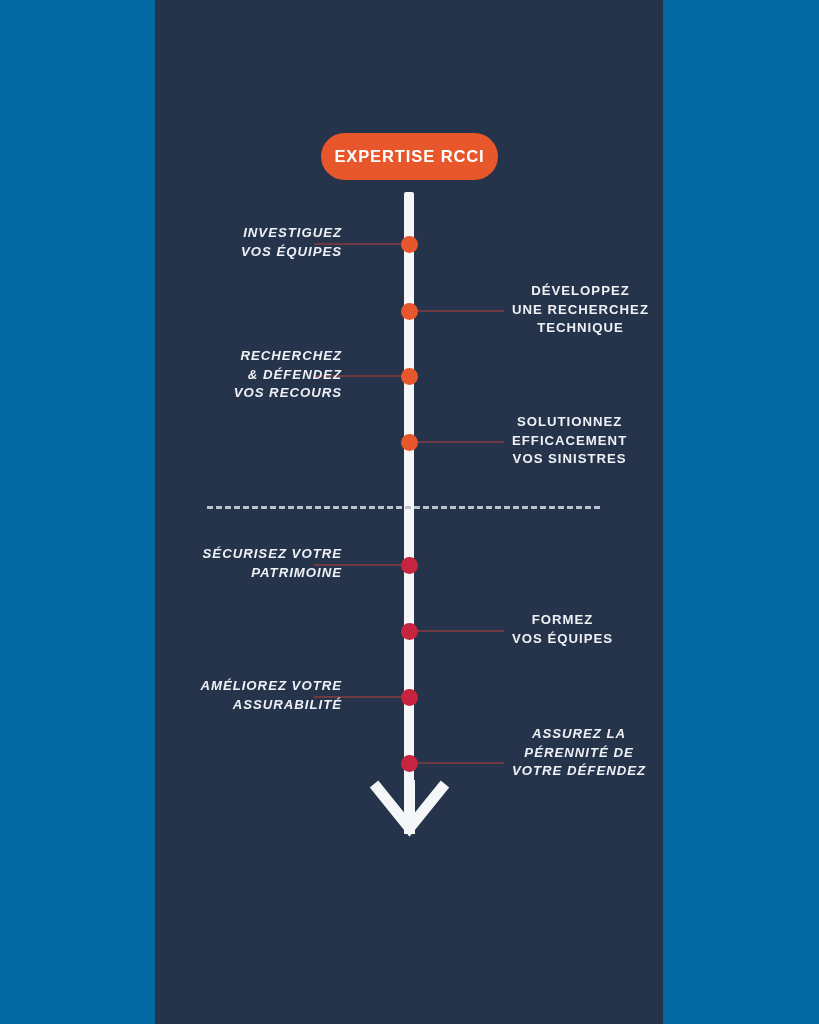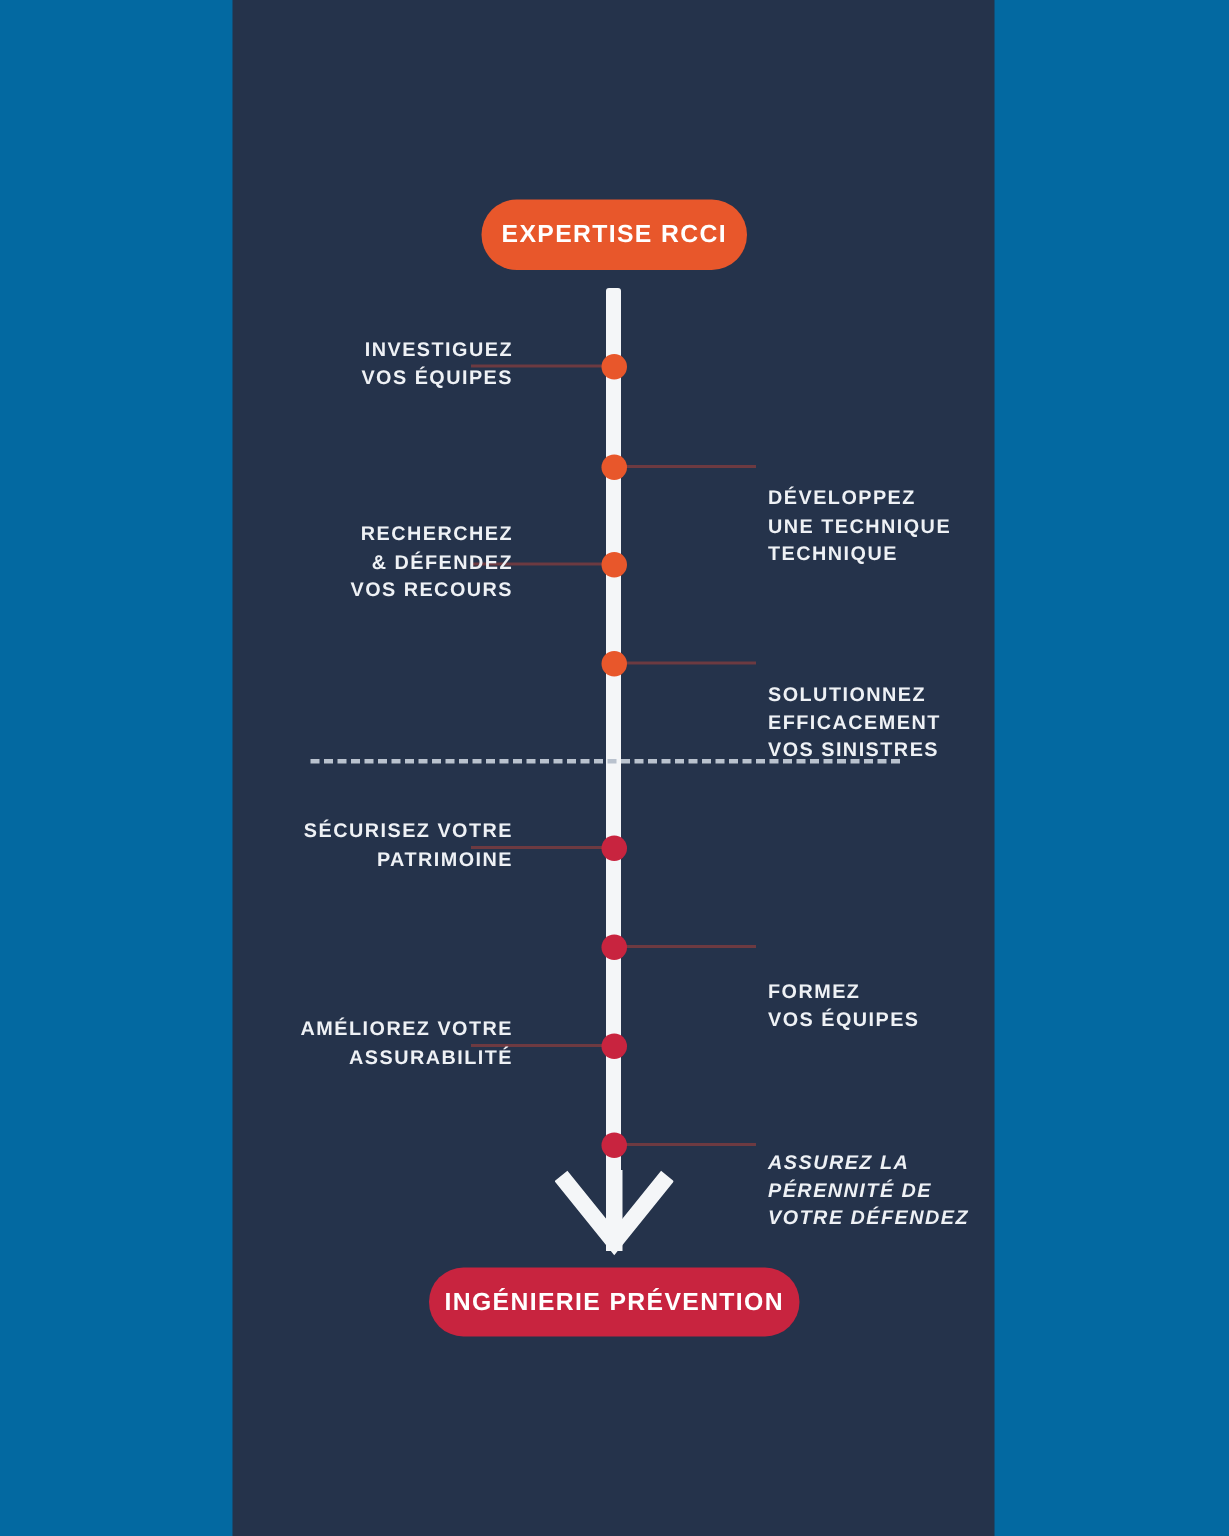--- a/index.html
+++ b/index.html
@@ -104,22 +104,22 @@
   
   .label {
     position: absolute;
     color: #eef1f5;
     font-size: 13.2px;
     font-weight: bold;
     letter-spacing: 0.075em;
     line-height: 18.6px;
     white-space: nowrap;
   }
-  .label.left  { text-align: right; }
-  .label.right { text-align: left; margin-top: 41px; }
+  .label.left  { text-align: right; font-style: italic; }
+  .label.right { text-align: center; }
 
   
   .divider {
     position: absolute;
     left: 207px;
     top: 506px;
     width: 393px;
     height: 0;
     border-top: 3px dashed #b9c2ce;
   }
@@ -149,21 +149,21 @@
   <div id="steps-layer">
       <div class="connector" style="left: 314px; width: 95px; top: 243px;"></div>
       <div class="label left" style="top: 224.4px; right: 513px;">
         <div>INVESTIGUEZ</div>
         <div>VOS ÉQUIPES</div>
       </div>
       <div class="node orange" style="top: 244px;"></div>
       <div class="connector" style="left: 409px; width: 95px; top: 310px;"></div>
       <div class="label right" style="top: 282.1px; left: 512px;">
         <div>DÉVELOPPEZ</div>
-        <div>UNE TECHNIQUE</div>
+        <div>UNE RECHERCHEZ</div>
         <div>TECHNIQUE</div>
       </div>
       <div class="node orange" style="top: 311px;"></div>
       <div class="connector" style="left: 314px; width: 95px; top: 375px;"></div>
       <div class="label left" style="top: 347.1px; right: 513px; margin-left: 14px;">
         <div>RECHERCHEZ</div>
         <div>&amp; DÉFENDEZ</div>
         <div>VOS RECOURS</div>
       </div>
       <div class="node orange" style="top: 376px;"></div>
@@ -194,17 +194,14 @@
       <div class="node crimson" style="top: 697px;"></div>
       <div class="connector" style="left: 409px; width: 95px; top: 762px;"></div>
       <div class="label right" style="top: 725px; left: 512px; font-style: italic;">
         <div>ASSUREZ LA</div>
         <div>PÉRENNITÉ DE</div>
         <div>VOTRE DÉFENDEZ</div>
       </div>
       <div class="node crimson" style="top: 763px;"></div>
     </div>
 
-  <div class="pill pill-bottom">
-    <span>INGÉNIERIE PRÉVENTION</span>
-  </div>
 
 </div>
 
 </body></html>

